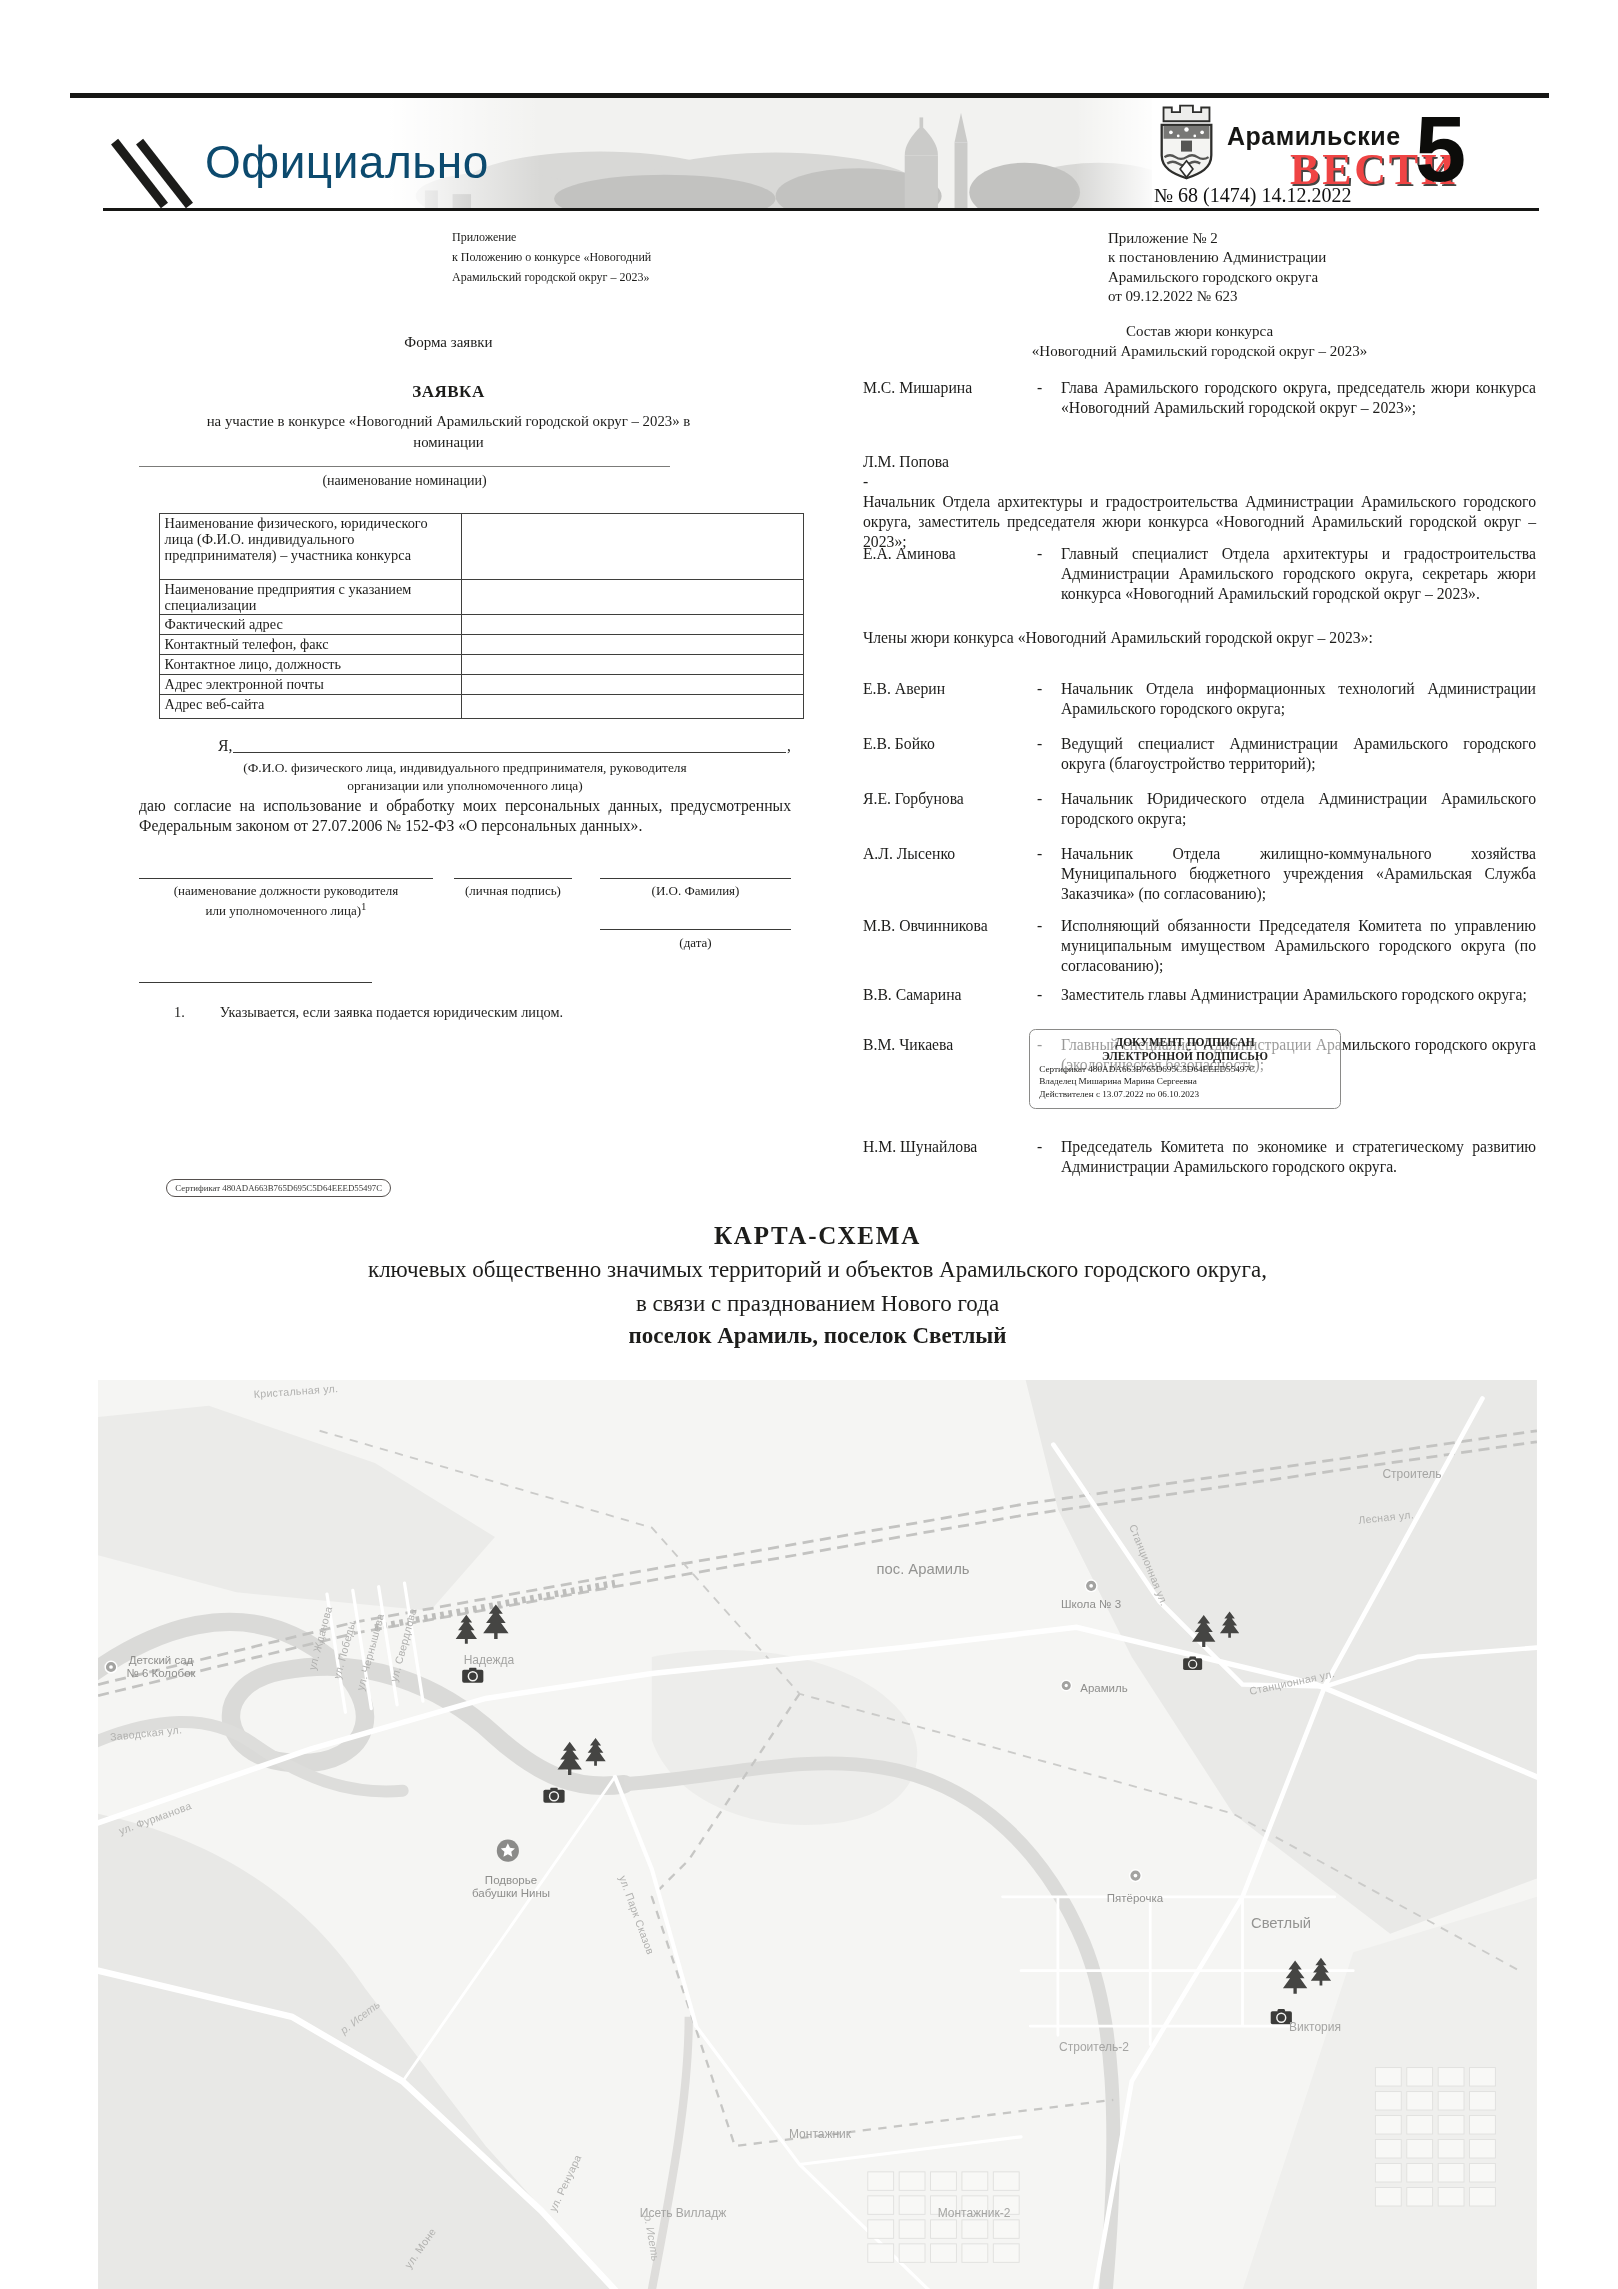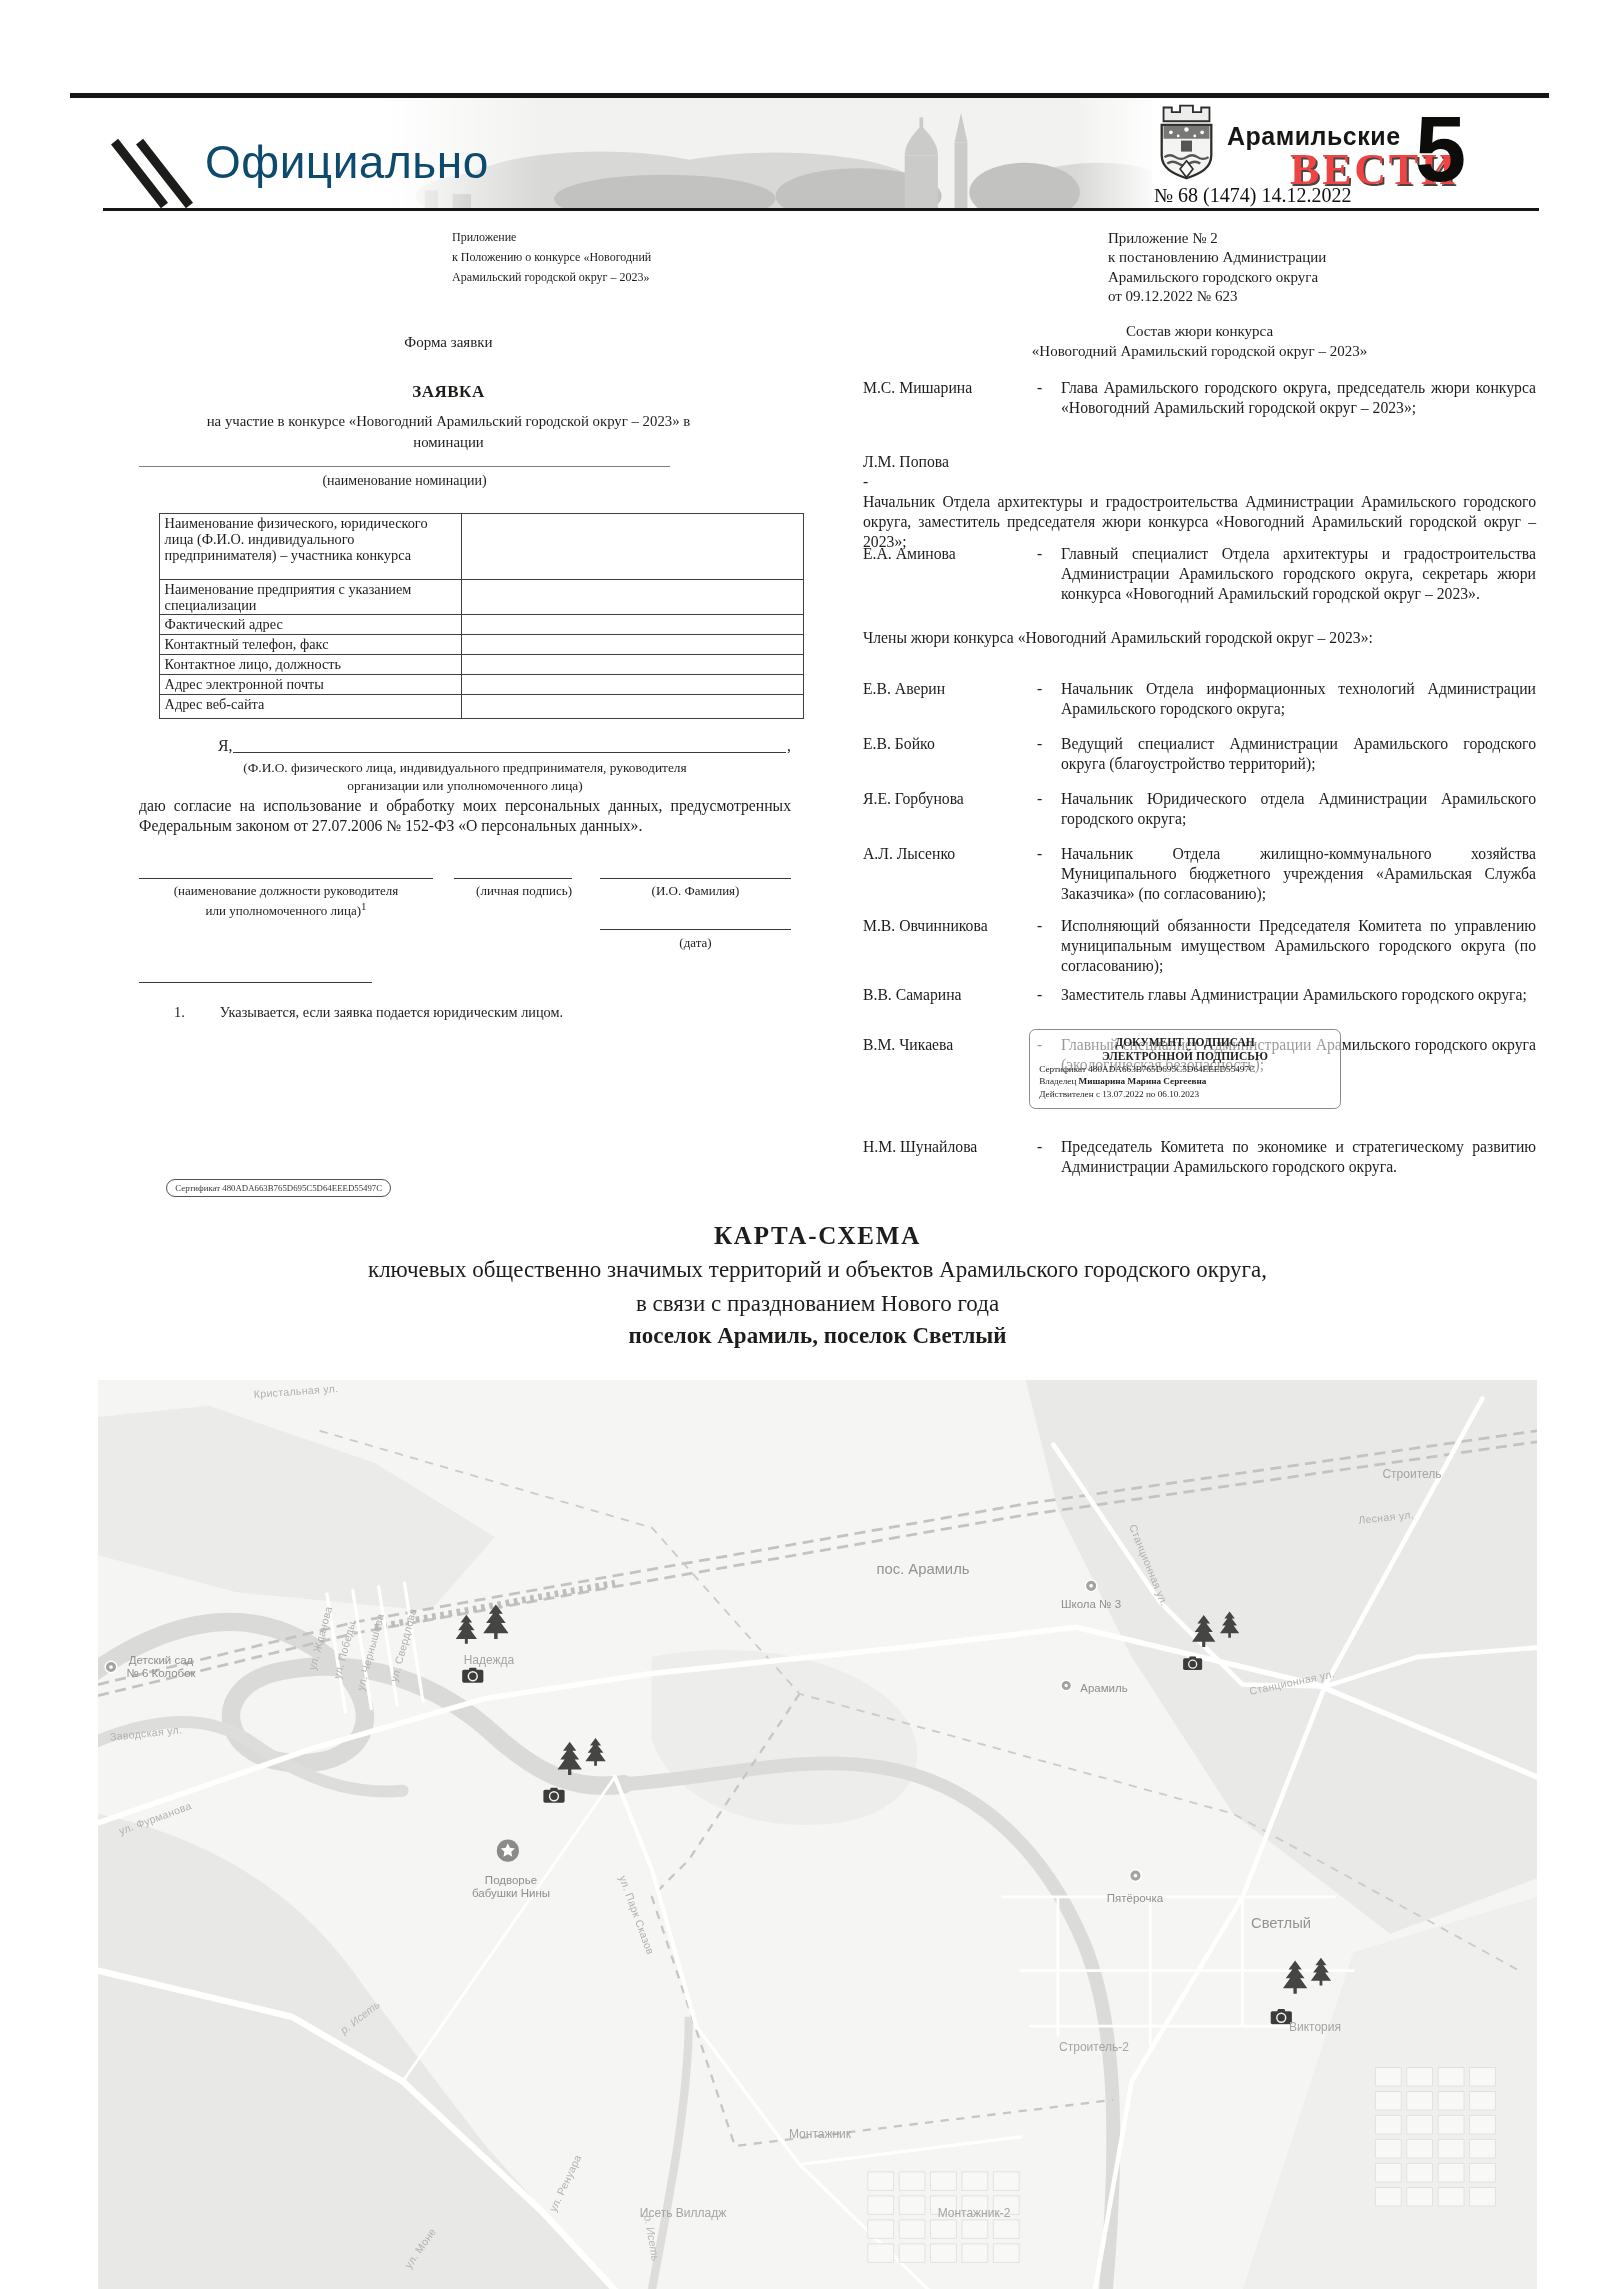--- a/index.html
+++ b/index.html
@@ -44,21 +44,21 @@
   .consent-line .fill{flex:1;border-bottom:1.4px solid #3a3a38;height:14.8px;margin:0 0.9px;}
   .fio1{left:139px;top:760px;width:652px;font-size:13.4px;}
   .fio2{left:139px;top:778px;width:652px;font-size:13.4px;}
   .consent-par{left:139px;top:796px;width:652px;font-size:15.7px;line-height:20px;text-align:justify;}
   .sigline{height:1.4px;background:#3a3a38;top:878px;}
   .sig1{left:139px;width:294px;}
   .sig2{left:454px;width:118px;}
   .sig3{left:600px;width:191px;}
   .sigcap{top:883px;font-size:13px;line-height:15.7px;text-align:center;}
   .sigcap.c1{left:139px;width:294px;}
-  .sigcap.c2{left:454px;width:118px;text-align:right;}
+  .sigcap.c2{left:454px;width:118px;}
   .sigcap.c3{left:600px;width:191px;}
   .dateline{left:600px;width:191px;top:929px;height:1.4px;background:#3a3a38;}
   .datecap{left:600px;width:191px;top:935px;font-size:13px;text-align:center;}
   .fn-rule{left:139px;top:982px;width:233px;height:1.4px;background:#3a3a38;}
   .footnote{left:174px;top:1004px;font-size:14.3px;}
   .footnote .num{margin-right:35px;}
   .cert-badge{left:166px;top:1179px;border:0.9px solid #55504e;border-radius:9.2px;
               padding:2.8px 8.3px;font-size:8.8px;color:#3a3a38;background:#fff;}
   
   .rc-appendix{left:1108px;top:229px;font-size:15px;line-height:19.4px;}
@@ -67,21 +67,21 @@
   .jury-entry{position:absolute;left:863px;width:673px;display:flex;font-size:15.7px;line-height:20px;}
   .jury-name{width:174px;flex:none;}
   .jury-dash{width:24px;flex:none;}
   .jury-role{flex:1;text-align:justify;}
   .members-heading{left:863px;top:629px;width:673px;font-size:15.7px;}
   .stamp{left:1029px;top:1029px;width:312px;height:80px;border:1.1px solid #8a8a88;border-radius:6.5px;
          background:rgba(255,255,255,.55);padding:4.6px 9.2px;box-sizing:border-box;
          font-family:"Liberation Serif",serif;}
   .stamp .st1{text-align:center;font-weight:bold;font-size:11.5px;line-height:14px;color:#232321;}
   .stamp .sm{font-size:9.2px;line-height:12.5px;color:#232321;}
-  .stamp .sm b{font-weight:bold;}
+  .stamp .sm b{font-weight:normal;}
   
   .ms-title{left:98px;top:1222px;width:1439px;font-weight:bold;font-size:25px;letter-spacing:1.8px;}
   .ms-sub1{left:98px;top:1257px;width:1439px;font-size:23px;}
   .ms-sub2{left:98px;top:1291px;width:1439px;font-size:23px;}
   .ms-sub3{left:98px;top:1323px;width:1439px;font-size:23px;font-weight:bold;}
   .map{left:98px;top:1380px;width:1439px;height:910px;overflow:hidden;background:#f5f5f3;}
   .map svg.base{position:absolute;left:0;top:0;}
   .mlab{position:absolute;transform:translate(-50%,-50%);white-space:pre-line;text-align:center;
         font-family:"Liberation Sans",sans-serif;pointer-events:none;}
   .m-street{font-size:10.6px;color:#b1b1af;letter-spacing:0.3px;}

